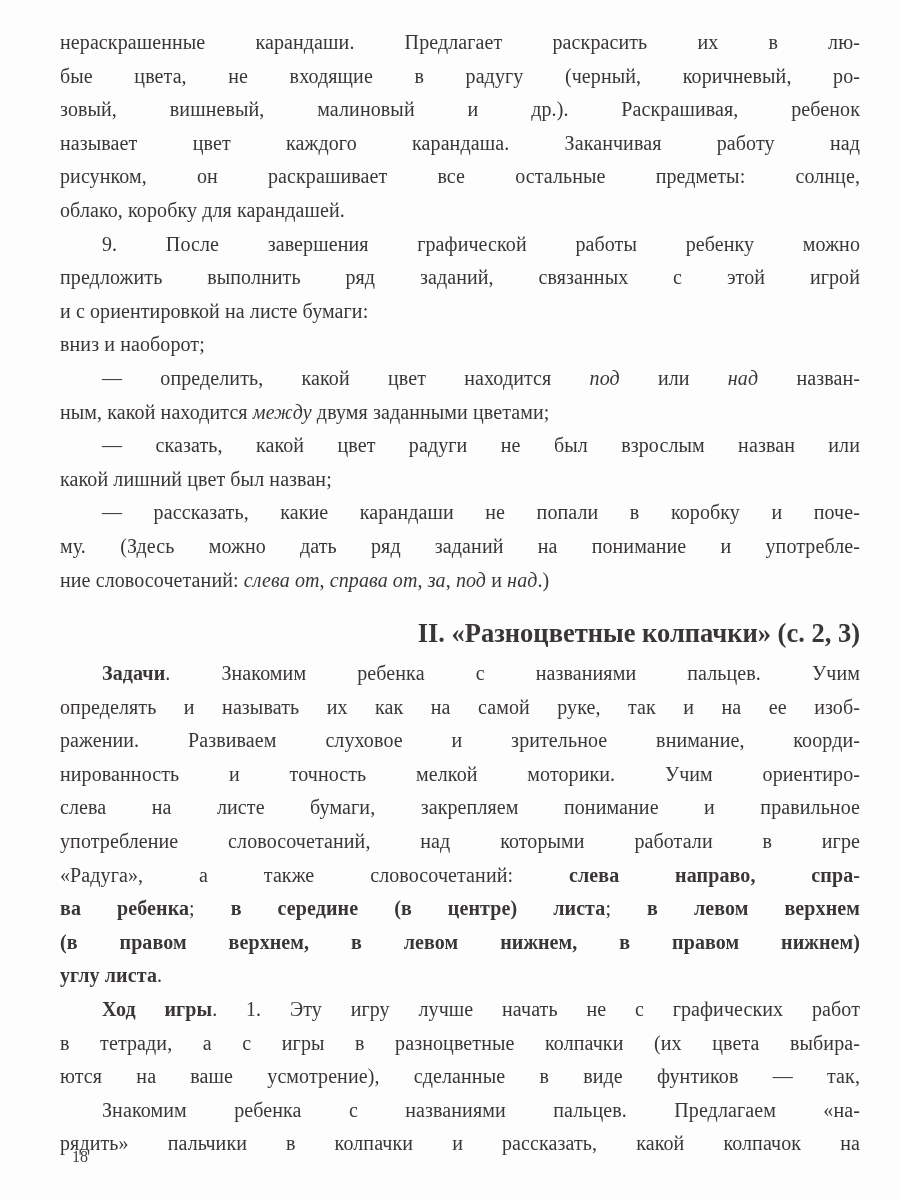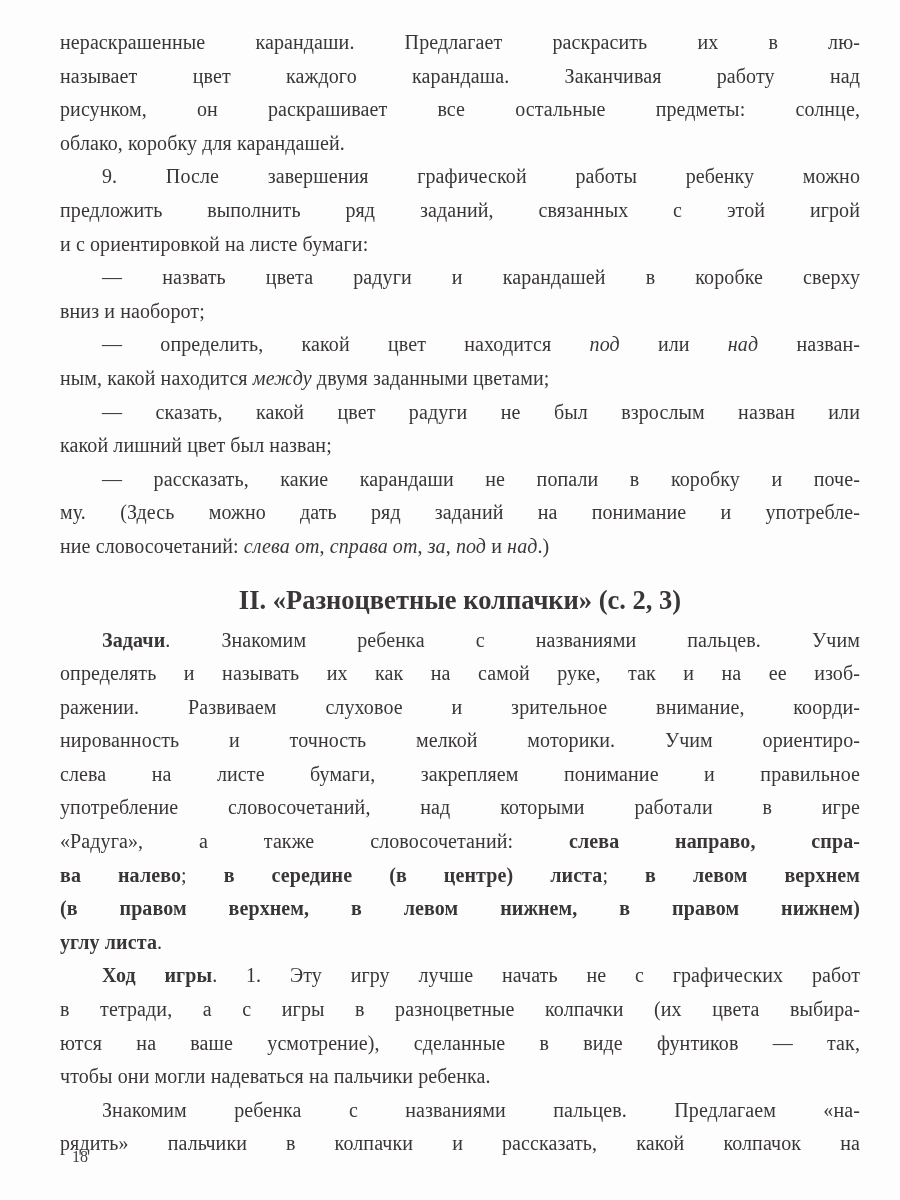--- a/index.html
+++ b/index.html
@@ -36,21 +36,21 @@
     }
     .ln.indent {
       padding-left: 42px;
     }
     .heading {
       display: block;
       height: 44px;
       line-height: 44px;
       margin-top: 14px;
       margin-bottom: 2px;
-      text-align: center;
+      text-align: right;
       font-weight: bold;
       font-size: 26.5px;
       white-space: nowrap;
     }
     i { font-style: italic; }
     b { font-weight: bold; }
     .page-number {
       position: absolute;
       left: 72px;
       top: 1148px;
@@ -58,34 +58,35 @@
       color: #404040;
     }
   </style>
 </head>
 <body>
 
 <div class="page">
 
   <div>
     <span class="ln">нераскрашенные карандаши. Предлагает раскрасить их в лю-</span>
+    <span class="ln">бые цвета, не входящие в радугу (черный, коричневый, ро-</span>
+    <span class="ln">зовый, вишневый, малиновый и др.). Раскрашивая, ребенок</span>
     <span class="ln">называет цвет каждого карандаша. Заканчивая работу над</span>
     <span class="ln">рисунком, он раскрашивает все остальные предметы: солнце,</span>
     <span class="ln last">облако, коробку для карандашей.</span>
   </div>
 
   <div>
     <span class="ln indent">9. После завершения графической работы ребенку можно</span>
     <span class="ln">предложить выполнить ряд заданий, связанных с этой игрой</span>
     <span class="ln last">и с ориентировкой на листе бумаги:</span>
   </div>
 
   <div>
     <div>
-      <span class="ln indent">— назвать цвета радуги и карандашей в коробке сверху</span>
       <span class="ln last">вниз и наоборот;</span>
     </div>
     <div>
       <span class="ln indent"><span>— определить, какой цвет находится </span><i>под</i><span> или </span><i>над</i><span> назван-</span></span>
       <span class="ln last"><span>ным, какой находится </span><i>между</i><span> двумя заданными цветами;</span></span>
     </div>
     <div>
       <span class="ln indent">— сказать, какой цвет радуги не был взрослым назван или</span>
       <span class="ln last">какой лишний цвет был назван;</span>
     </div>
@@ -99,30 +100,29 @@
   <h2 class="heading" style="margin:14px 0 2px 0;">II. «Разноцветные колпачки» (с. 2, 3)</h2>
 
   <div>
     <span class="ln indent"><b>Задачи</b><span>. Знакомим ребенка с названиями пальцев. Учим</span></span>
     <span class="ln">определять и называть их как на самой руке, так и на ее изоб-</span>
     <span class="ln">ражении. Развиваем слуховое и зрительное внимание, коорди-</span>
     <span class="ln">нированность и точность мелкой моторики. Учим ориентиро-</span>
     <span class="ln">слева на листе бумаги, закрепляем понимание и правильное</span>
     <span class="ln">употребление словосочетаний, над которыми работали в игре</span>
     <span class="ln"><span>«Радуга», а также словосочетаний: </span><b>слева направо, спра-</b></span>
-    <span class="ln"><b>ва налево</b><span>; </span><b>в середине (в центре) листа</b><span>; </span><b>в левом верхнем</b></span>
+    <span class="ln"><b>ва ребенка</b><span>; </span><b>в середине (в центре) листа</b><span>; </span><b>в левом верхнем</b></span>
     <span class="ln"><b>(в правом верхнем, в левом нижнем, в правом нижнем)</b></span>
     <span class="ln last"><b>углу листа</b><span>.</span></span>
   </div>
 
   <div>
     <span class="ln indent"><b>Ход игры</b><span>. 1. Эту игру лучше начать не с графических работ</span></span>
     <span class="ln">в тетради, а с игры в разноцветные колпачки (их цвета выбира-</span>
     <span class="ln">ются на ваше усмотрение), сделанные в виде фунтиков — так,</span>
-    <span class="ln last">чтобы они могли надеваться на пальчики ребенка.</span>
   </div>
 
   <div>
     <span class="ln indent">Знакомим ребенка с названиями пальцев. Предлагаем «на-</span>
     <span class="ln">рядить» пальчики в колпачки и рассказать, какой колпачок на</span>
 
   </div>
 
 </div>
 

